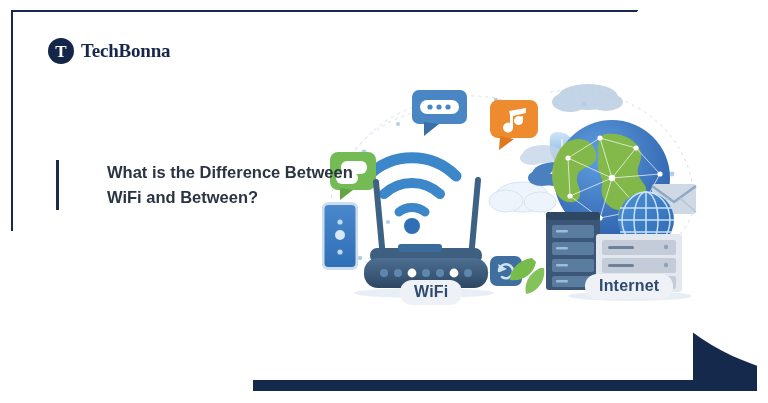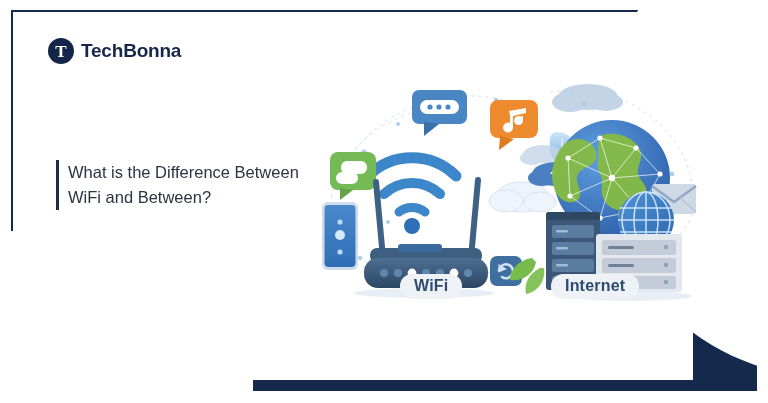--- a/index.html
+++ b/index.html
@@ -183,20 +183,21 @@
     line-height: 1;
     font-family: "Liberation Serif", "DejaVu Serif", serif;
     letter-spacing: 0;
   }
   .logo-text {
     font-size: 19px;
     font-weight: 700;
     color: #17264a;
     letter-spacing: -0.2px;
     white-space: nowrap;
+    font-family: Liberation Serif, serif;
   }
 
   
   .headline-wrap {
     position: absolute;
     left: 56px;
     top: 160px;
     display: flex;
     align-items: stretch;
     gap: 9px;
@@ -205,21 +206,22 @@
   }
   .headline-bar {
     width: 3px;
     background: #1d2b44;
     flex: 0 0 auto;
   }
   .headline {
     font-size: 16.5px;
     line-height: 1.52;
     color: #2b3442;
-    font-weight: 400;
+    font-weight: 700;
+    margin-left: 39px;
   }
 
   
   .illus {
     position: absolute;
     left: 300px;
     top: 62px;
     width: 400px;
     height: 245px;
     z-index: 8;
@@ -231,22 +233,22 @@
     position: absolute;
     z-index: 9;
     background: #eef2f7;
     border-radius: 12px;
     padding: 3px 14px 4px;
     font-size: 16px;
     font-weight: 700;
     color: #2e4a6e;
     letter-spacing: 0.2px;
   }
-  .pill-wifi { left: 400px; top: 274px; }
-  .pill-internet { left: 551px; top: 274px; }
+  .pill-wifi { left: 400px; top: 280px; }
+  .pill-internet { left: 585px; top: 274px; }
 </style>
 </head>
 <body>
 
 <div class="banner">
 
   <div class="swoosh-tr">
     <div class="tr-edge"></div>
     <div class="tr-dark1"></div>
     <div class="tr-light"></div>

